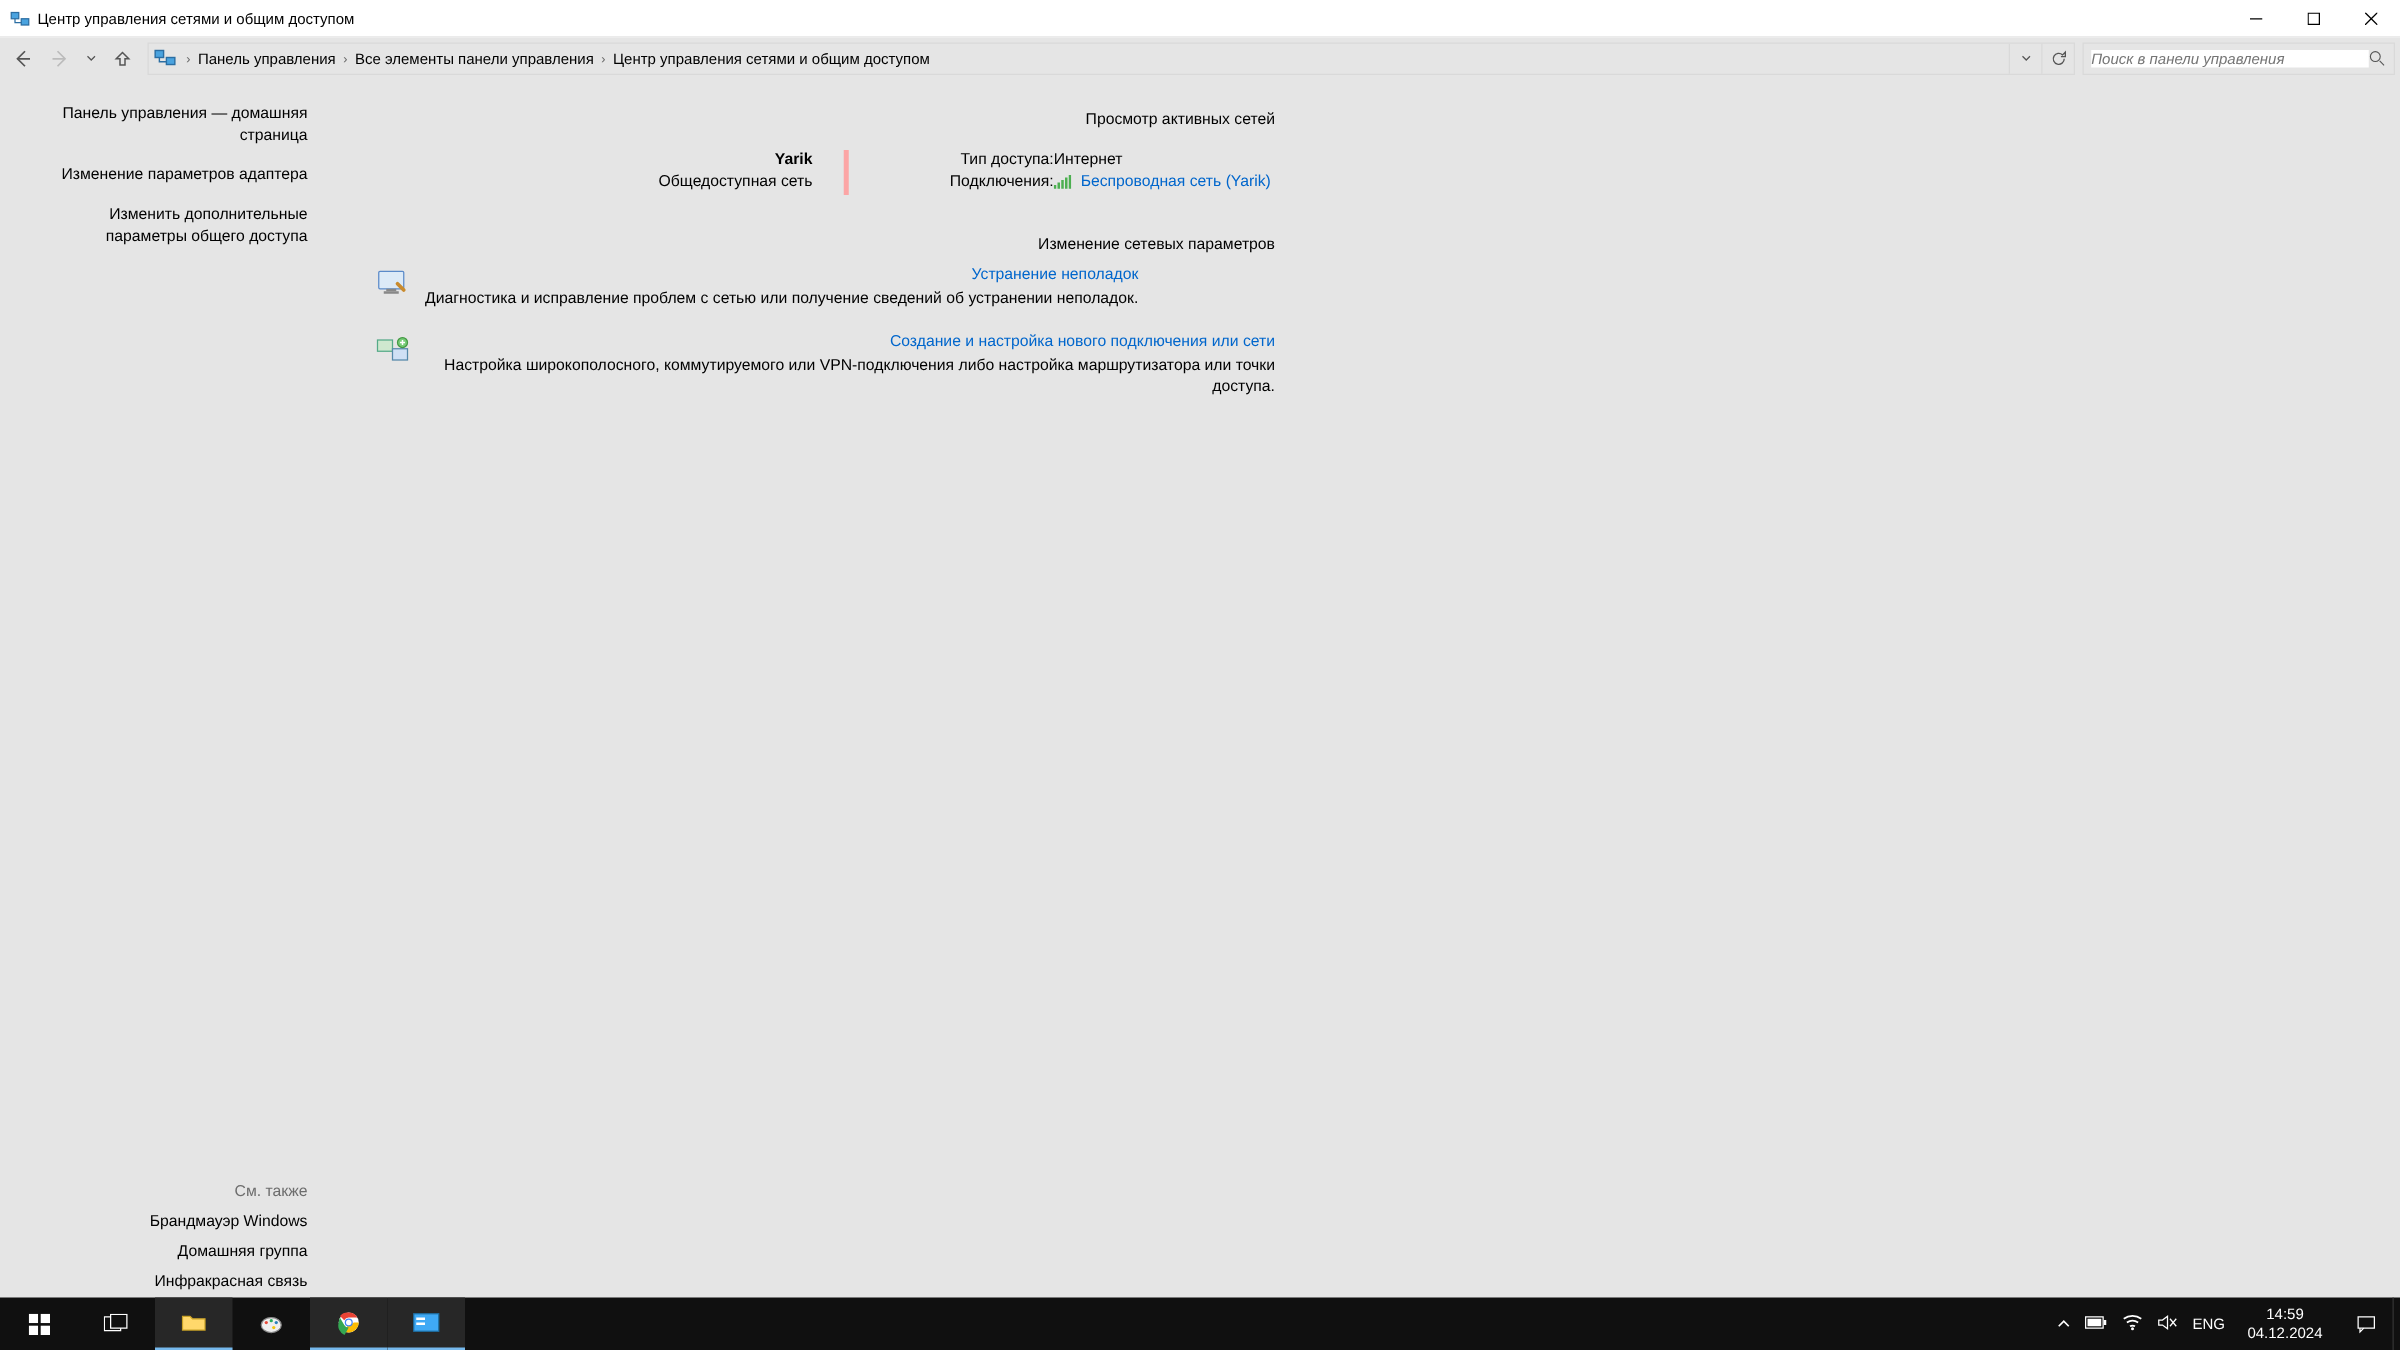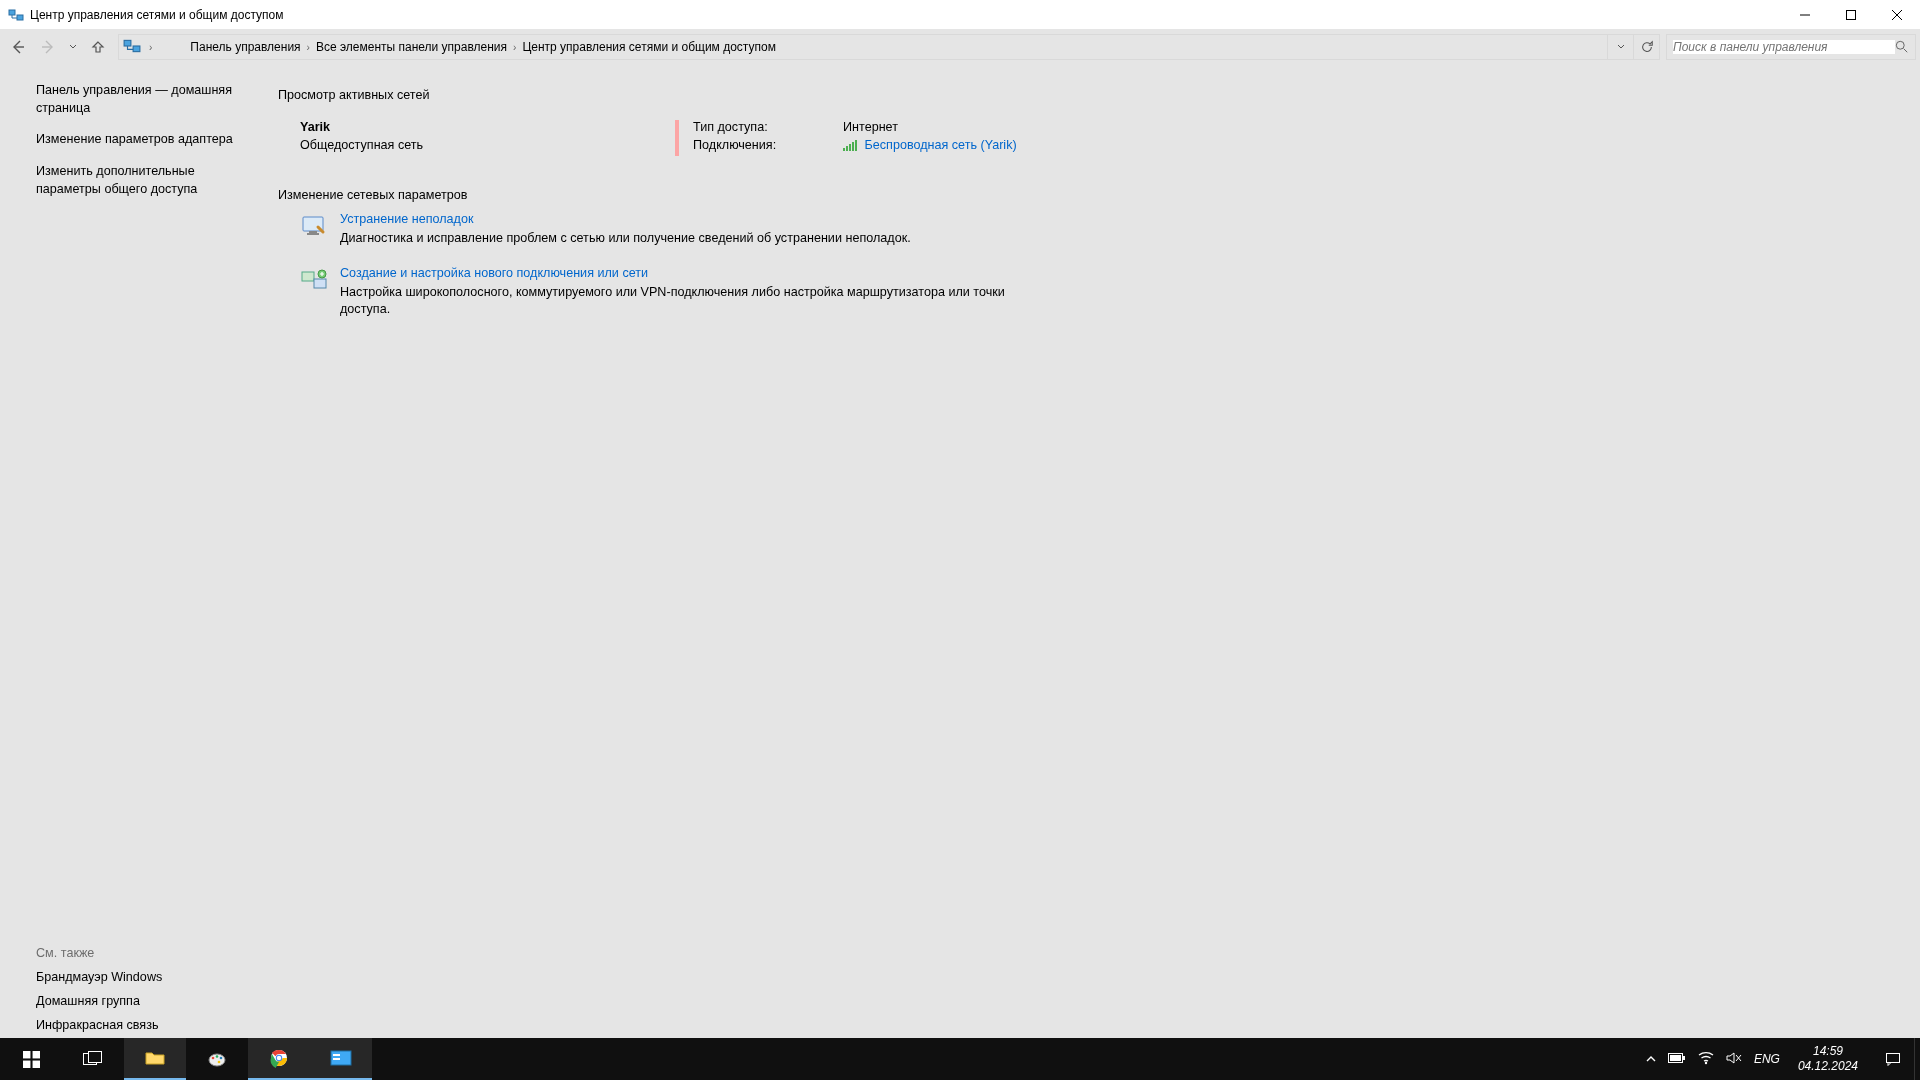--- a/index.html
+++ b/index.html
@@ -24,30 +24,30 @@
   .titlebar .title { font-size: 12px; color: #000; }
   .winbtns { display: flex; }
   .winbtn { width: 46px; height: 30px; display: flex; align-items: center; justify-content: center; }
   .winbtn svg { stroke: #000; }
 
   
   .addrrow { height: 34px; display: flex; align-items: center; gap: 2px; padding: 0 4px; }
   .navbtn { width: 28px; height: 28px; display:flex; align-items:center; justify-content:center; border-radius:2px; }
   .addrwrap { flex: 1; display:flex; align-items:center; height:26px; border:1px solid #d9d9d9; margin:0 4px; }
   .addricon { width:20px; height:20px; margin:0 4px; }
-  .crumbrow { display:flex; align-items:center; height:100%; flex:1; overflow:hidden;margin-left:32px; }
+  .crumbrow { display:flex; align-items:center; height:100%; flex:1; overflow:hidden; }
   .crumb { font-size:12px; color:#000; padding:0 4px; white-space:nowrap; display:flex; align-items:center; height:100%; }
   .crumbsep { font-size:10px; color:#666; padding:0 2px; }
   .addrbtn { width:26px; height:24px; display:flex; align-items:center; justify-content:center; border-left:1px solid #d9d9d9; }
   .searchwrap { width:250px; height:26px; border:1px solid #d9d9d9; display:flex; align-items:center; padding:0 6px; }
   .searchwrap input { border:none; outline:none; flex:1; font-size:12px; color:#666; font-style:italic; }
   .searchwrap .sicon { width:14px; height:14px; }
 
   
-  .body { display:flex; height: calc(100% - 30px - 34px); }
+  .body { display:flex; height: calc(100% - 30px - 34px); text-align: right; }
   .sidebar { width: 260px; padding: 18px 14px 14px 36px; display:flex; flex-direction:column; }
   .sidebar .toppane { flex:1; }
   .sidelink { font-size:12.6px; color:#000; margin-bottom:14px; line-height:1.4; cursor:default; }
   .sidelink.link { color:#000; }
   .seealso-hdr { font-size:12.6px; color:#6d6d6d; margin-bottom:10px; }
   .seealso a { display:block; font-size:12.6px; color:#000; margin-bottom:10px; text-decoration:none; }
 
   .main { flex:1; padding: 16px 40px 0 18px; max-width: 800px; }
   .page-hdr { color:#003399; font-size:17px; font-weight:400; margin-bottom:14px; }
   .section-hdr { font-size:12.6px; color:#000; margin: 8px 0 10px 0; }
@@ -65,21 +65,21 @@
 
   .option { display:flex; gap:12px; margin: 6px 0 18px 22px; max-width:720px; }
   .option .oicon { width:28px; height:28px; flex:none; }
   .option .otext { }
   .option .olink { color:#0066cc; font-size:12.6px; cursor:default; }
   .option .odesc { font-size:12.6px; margin-top:4px; line-height:1.4; }
 
   
   .taskbar {
     position:absolute; bottom:0; left:0; right:0; height:42px;
-    background:#101010; display:flex; align-items:stretch; color:#fff;font-style:italic;
+    background:#101010; display:flex; align-items:stretch; color:#fff;
   }
   .tbtn { width:62px; display:flex; align-items:center; justify-content:center; }
   .tbtn.active { border-bottom:2px solid #76b9ed; background:#272727; }
   .tbtn svg, .tbtn .glyph { color:#fff; }
   .tray { margin-left:auto; display:flex; align-items:center; gap:12px; padding:0 8px; font-size:12px; }
   .tray .glyph { font-size:14px; }
   .clock { text-align:center; font-size:12px; line-height:1.25; padding:0 6px; }
   .notif { width:42px; display:flex; align-items:center; justify-content:center; }
   .showdesk { width:6px; border-left:1px solid #333; }
 

